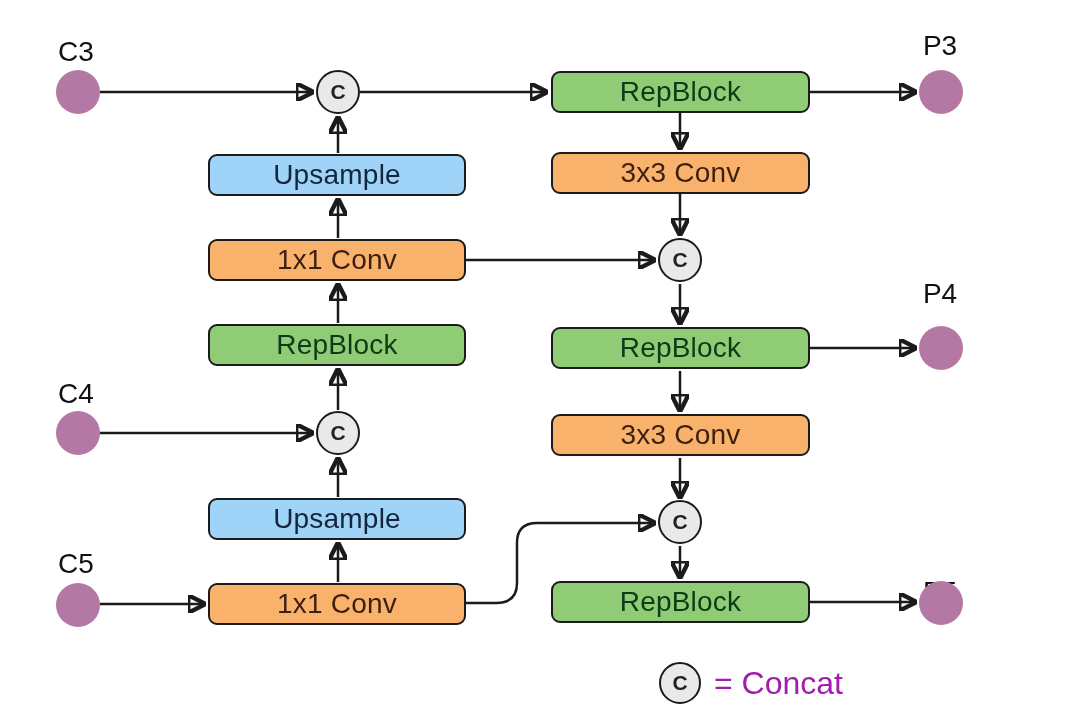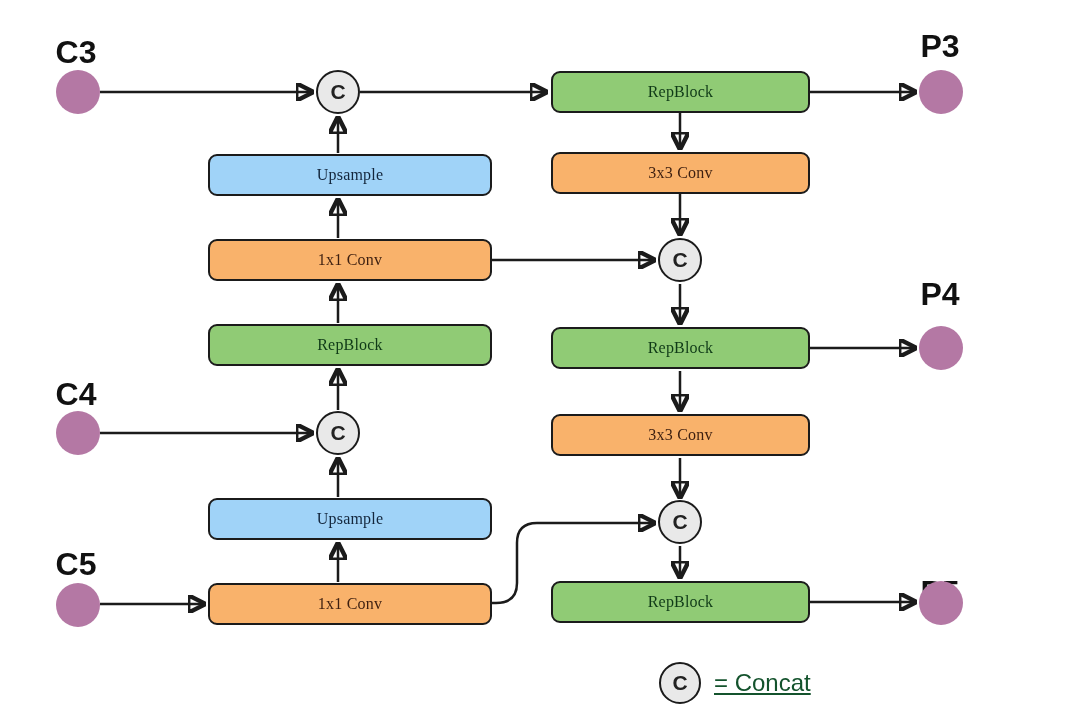--- a/index.html
+++ b/index.html
@@ -16,46 +16,45 @@
     left: 0; top: 0;
     width: 1080px; height: 717px;
   }
   .edges-layer path {
     fill: none;
     stroke: #1b1b1b;
     stroke-width: 2.5;
   }
   .block {
     position: absolute;
-    width: 284px;
+    width: 258px;
     height: 42px;
     border: 2.5px solid #1b1b1b;
     border-radius: 9px;
     box-sizing: border-box;
     display: flex;
     align-items: center;
     justify-content: center;
   }
   .block-label {
-    font-size: 16px;
+    font-size: 28px;
     font-weight: 500;
     letter-spacing: 0.2px;
-    font-family: Liberation Serif, serif;
   }
   .io-node {
     position: absolute;
     width: 44px;
     height: 44px;
     border-radius: 50%;
   }
   .io-label {
     position: absolute;
     transform: translate(-50%, -50%);
-    font-size: 32px;
-    font-weight: 700;
+    font-size: 28px;
+    font-weight: 400;
     color: #111111;
     white-space: nowrap;
   }
   .concat-node {
     position: absolute;
     width: 44px;
     height: 44px;
     border: 2.5px solid #1b1b1b;
     border-radius: 50%;
     box-sizing: border-box;
@@ -75,25 +74,24 @@
     display: flex;
     align-items: center;
     gap: 13px;
   }
   .legend-circle {
     position: static;
     width: 42px;
     height: 42px;
   }
   .legend-text {
-    font-size: 24px;
+    font-size: 32px;
     font-weight: 500;
-    color: #14532d;
+    color: #a21caf;
     white-space: nowrap;
-    text-decoration: underline;
   }
 </style>
 </head>
 <body>
 
 <div class="canvas">
 
   <svg class="edges-layer" viewBox="0 0 1080 717">
     <defs>
       <marker id="arrow" viewBox="0 0 10 10" refX="9" refY="5" markerWidth="7" markerHeight="7" orient="auto-start-reverse">

